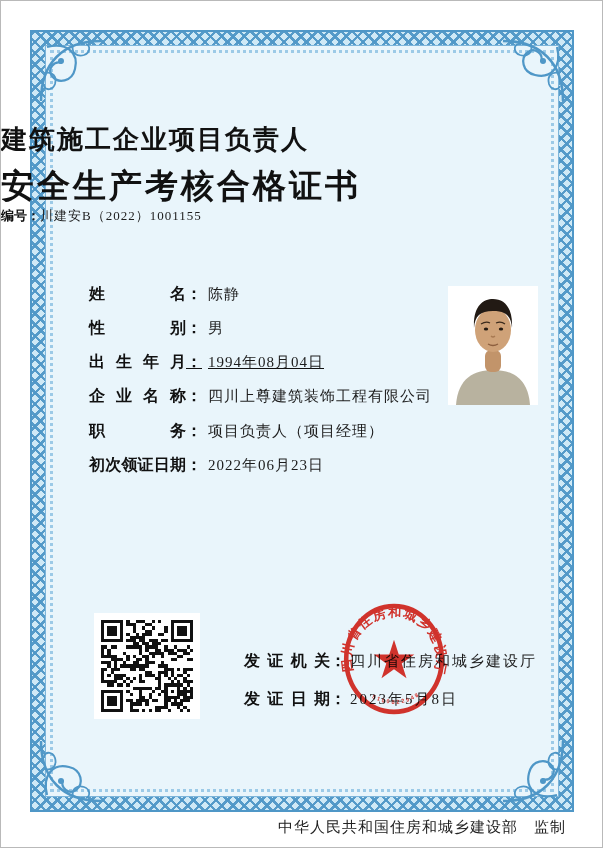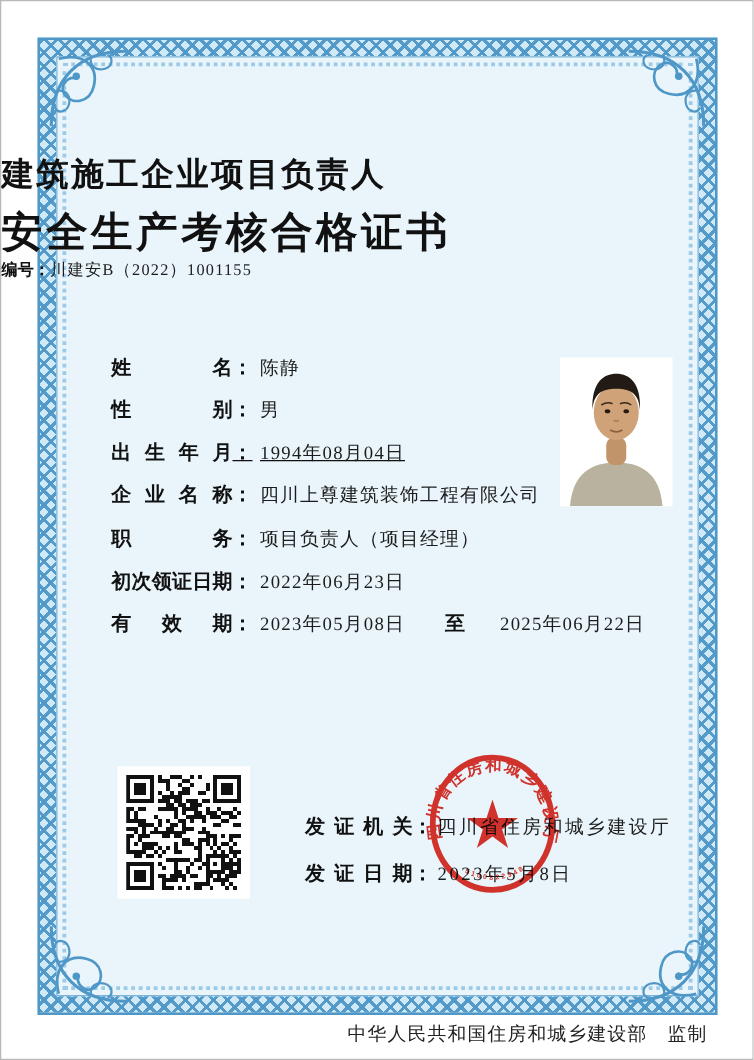--- a/index.html
+++ b/index.html
@@ -111,21 +111,20 @@
   <div class="title1">建筑施工企业项目负责人</div>
   <div class="title2">安全生产考核合格证书</div>
   <div class="serial"><span class="s-label">编号：</span><span class="s-value">川建安B（2022）1001155</span></div>
 
   <div class="row r1"><span class="flabel">性别</span><span class="fcolon">：</span><span class="fvalue">男</span></div>
   <div class="row r0"><span class="flabel">姓名</span><span class="fcolon">：</span><span class="fvalue">陈静</span></div>
   <div class="row r2"><span class="flabel">出生年月</span><span class="fcolon">：</span><span class="fvalue">1994年08月04日</span></div>
   <div class="row r4"><span class="flabel">职务</span><span class="fcolon">：</span><span class="fvalue">项目负责人（项目经理）</span></div>
   <div class="row r3"><span class="flabel">企业名称</span><span class="fcolon">：</span><span class="fvalue">四川上尊建筑装饰工程有限公司</span></div>
   <div class="row r5"><span class="flabel">初次领证日期</span><span class="fcolon">：</span><span class="fvalue">2022年06月23日</span></div>
-  <div class="row r6"><span class="flabel">有效期</span><span class="fcolon">：</span><span class="fvalue">2023年05月08日</span><span class="fsep">至</span><span class="fvalue2">2025年06月22日</span></div>
 
   <div class="photo">
     <svg viewBox="0 0 90 119" width="90" height="119">
       <rect x="0" y="0" width="90" height="119" fill="#ffffff"></rect>
       <path d="M8 119 C10 92 26 84 45 84 C64 84 80 92 82 119 Z" fill="#b8b29f"></path>
       <rect x="37" y="64" width="16" height="22" rx="6" fill="#c2946a"></rect>
       <ellipse cx="45" cy="44" rx="18" ry="22" fill="#cfa278"></ellipse>
       <path d="M26 42 C25 20 35 13 45 13 C56 13 65 21 64 42 C63 30 58 25 45 25 C32 25 27 30 26 42 Z" fill="#221a14"></path>
       <ellipse cx="38" cy="43" rx="2.2" ry="1.6" fill="#241a12"></ellipse>
       <ellipse cx="53" cy="43" rx="2.2" ry="1.6" fill="#241a12"></ellipse>

